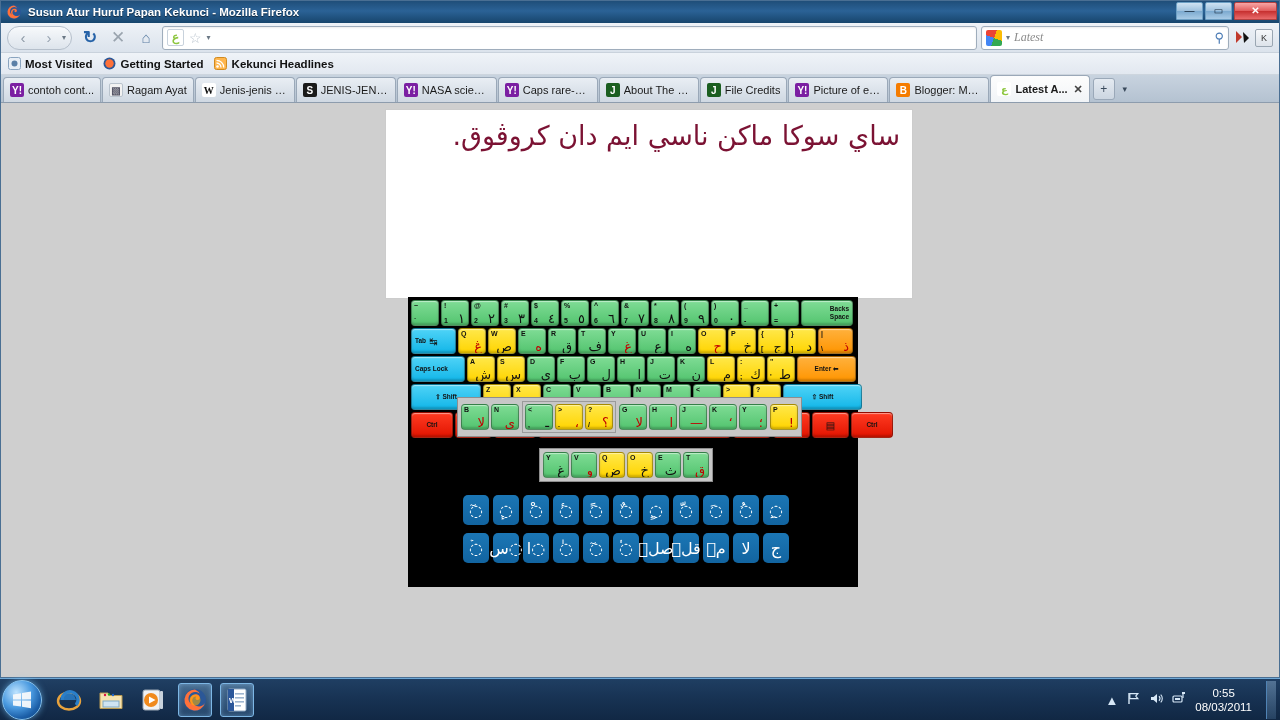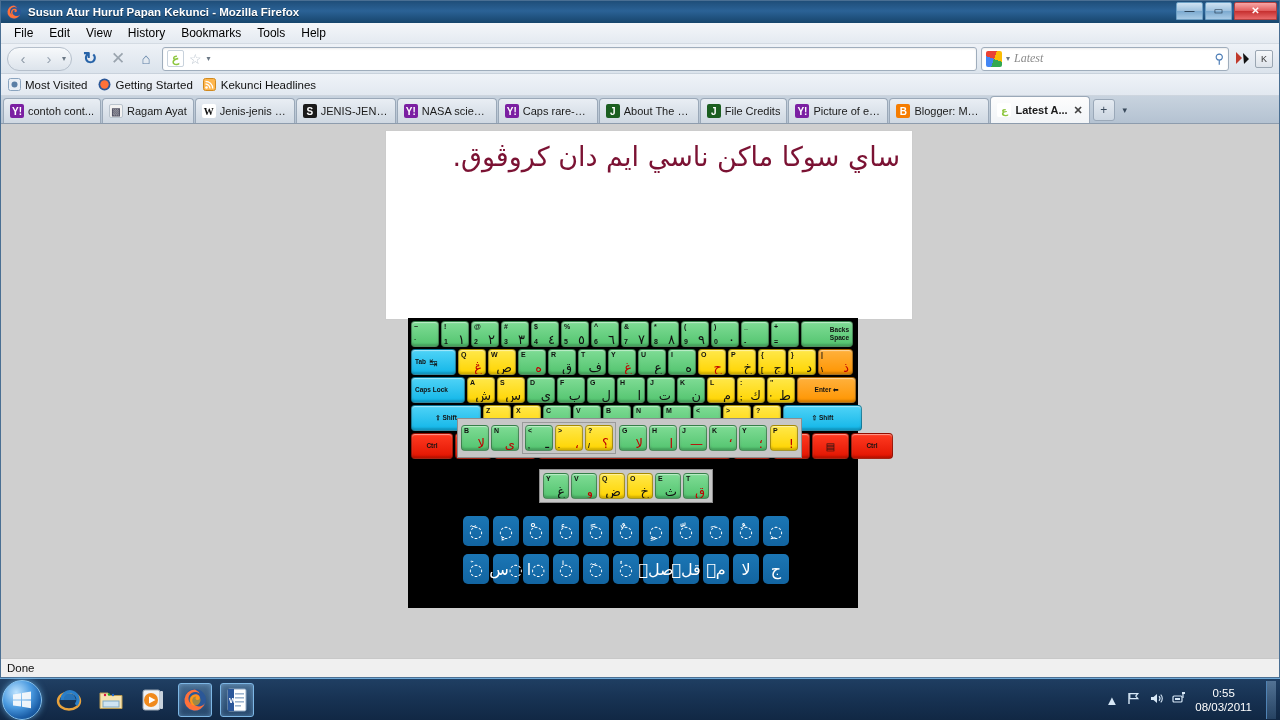--- a/index.html
+++ b/index.html
@@ -128,21 +128,21 @@
     display: flex; align-items: center; justify-content: center; font-size: 9px; color: #333;
   }
   .kav { width: 18px; height: 18px; display:flex; align-items:center; justify-content:center;
          font-size: 14px; font-weight: bold; color: #c0392b; }
 
   
   .bookmarks {
     height: 22px;
     background: linear-gradient(180deg,#eff3f8 0%,#e2e8f0 100%);
     border-bottom: 1px solid #cdd5de;
-    display: flex; align-items: center; padding-left: 6px; gap: 10px;
+    display: flex; align-items: center; padding-left: 6px; gap: 10px; font-weight: bold;
   }
   .bm { display: flex; align-items: center; gap: 4px; font-size: 11.5px; color: #111; }
   .bm .bi { width: 14px; height: 14px; display: flex; align-items: center; justify-content: center; font-size: 11px; }
 
   
   .tabbar {
     height: 28px;
     background: linear-gradient(180deg,#c8d3df 0%,#b4c2d1 100%);
     display: flex; align-items: flex-end; padding-left: 2px;
     border-bottom: 1px solid #8d9cad;
@@ -303,29 +303,20 @@
         <path d="M8 1.5a6.5 6.5 0 1 0 6.2 8.4c-1.1 2-3.4 2.6-5.2 1.9-2-.8-3-2.8-2.4-4.4.4-1.1 1.4-1.6 2.3-1.4-.6.5-.7 1.3-.2 1.8.6.6 1.6.4 2-.3.5-.9.1-2-.9-2.5C8.6 4.4 6.8 4.8 5.8 6 4.6 7.3 4.7 9.4 6 10.7c-1.8-1-2.5-3.3-1.6-5.2C5.3 3.5 7.4 2.6 9.4 3.3c.9.3 1.6.9 2 1.6A6.45 6.45 0 0 0 8 1.5z" fill="#ff7139"></path>
       </svg>
       <span class="ttl">Susun Atur Huruf Papan Kekunci - Mozilla Firefox</span>
       <div class="wbtns">
         <div class="wbtn">—</div>
         <div class="wbtn">▭</div>
         <div class="wbtn close">✕</div>
       </div>
     </div>
 
-    <div class="menubar">
-      <div class="mi">File</div>
-      <div class="mi">Edit</div>
-      <div class="mi">View</div>
-      <div class="mi">History</div>
-      <div class="mi">Bookmarks</div>
-      <div class="mi">Tools</div>
-      <div class="mi">Help</div>
-    </div>
 
     <div class="navbar">
       <div class="navgrp">
         <div class="navarrow">‹</div>
         <div class="navarrow fwd">›</div>
         <div class="navdrop">▾</div>
       </div>
       <div class="iconbtn reload">↻</div>
       <div class="iconbtn stop">✕</div>
       <div class="iconbtn home">⌂</div>
@@ -809,23 +800,20 @@
           <div class="bkey">ٓ◌</div>
           <div class="bkey">۟◌</div>
           <div class="bkey">صلۖ</div>
           <div class="bkey">قلۛ</div>
           <div class="bkey">مۚ</div>
           <div class="bkey">لا</div>
           <div class="bkey">ج</div>
         </div>
     </div>
 
-    <div class="statusbar">
-      <span>Done</span>
-    </div>
   </div>
 
   <div class="taskbar">
     <div class="startorb">
       <svg width="22" height="22" viewBox="0 0 22 22">
         <path d="M2 5.5 L10 4.2 L10 10.4 L2 10.4 Z" fill="#f7f9fb" opacity=".95"></path>
         <path d="M11 4.05 L20 2.6 L20 10.4 L11 10.4 Z" fill="#f7f9fb" opacity=".95"></path>
         <path d="M2 11.4 L10 11.4 L10 17.6 L2 16.4 Z" fill="#f7f9fb" opacity=".95"></path>
         <path d="M11 11.4 L20 11.4 L20 19.3 L11 17.8 Z" fill="#f7f9fb" opacity=".95"></path>
       </svg>

